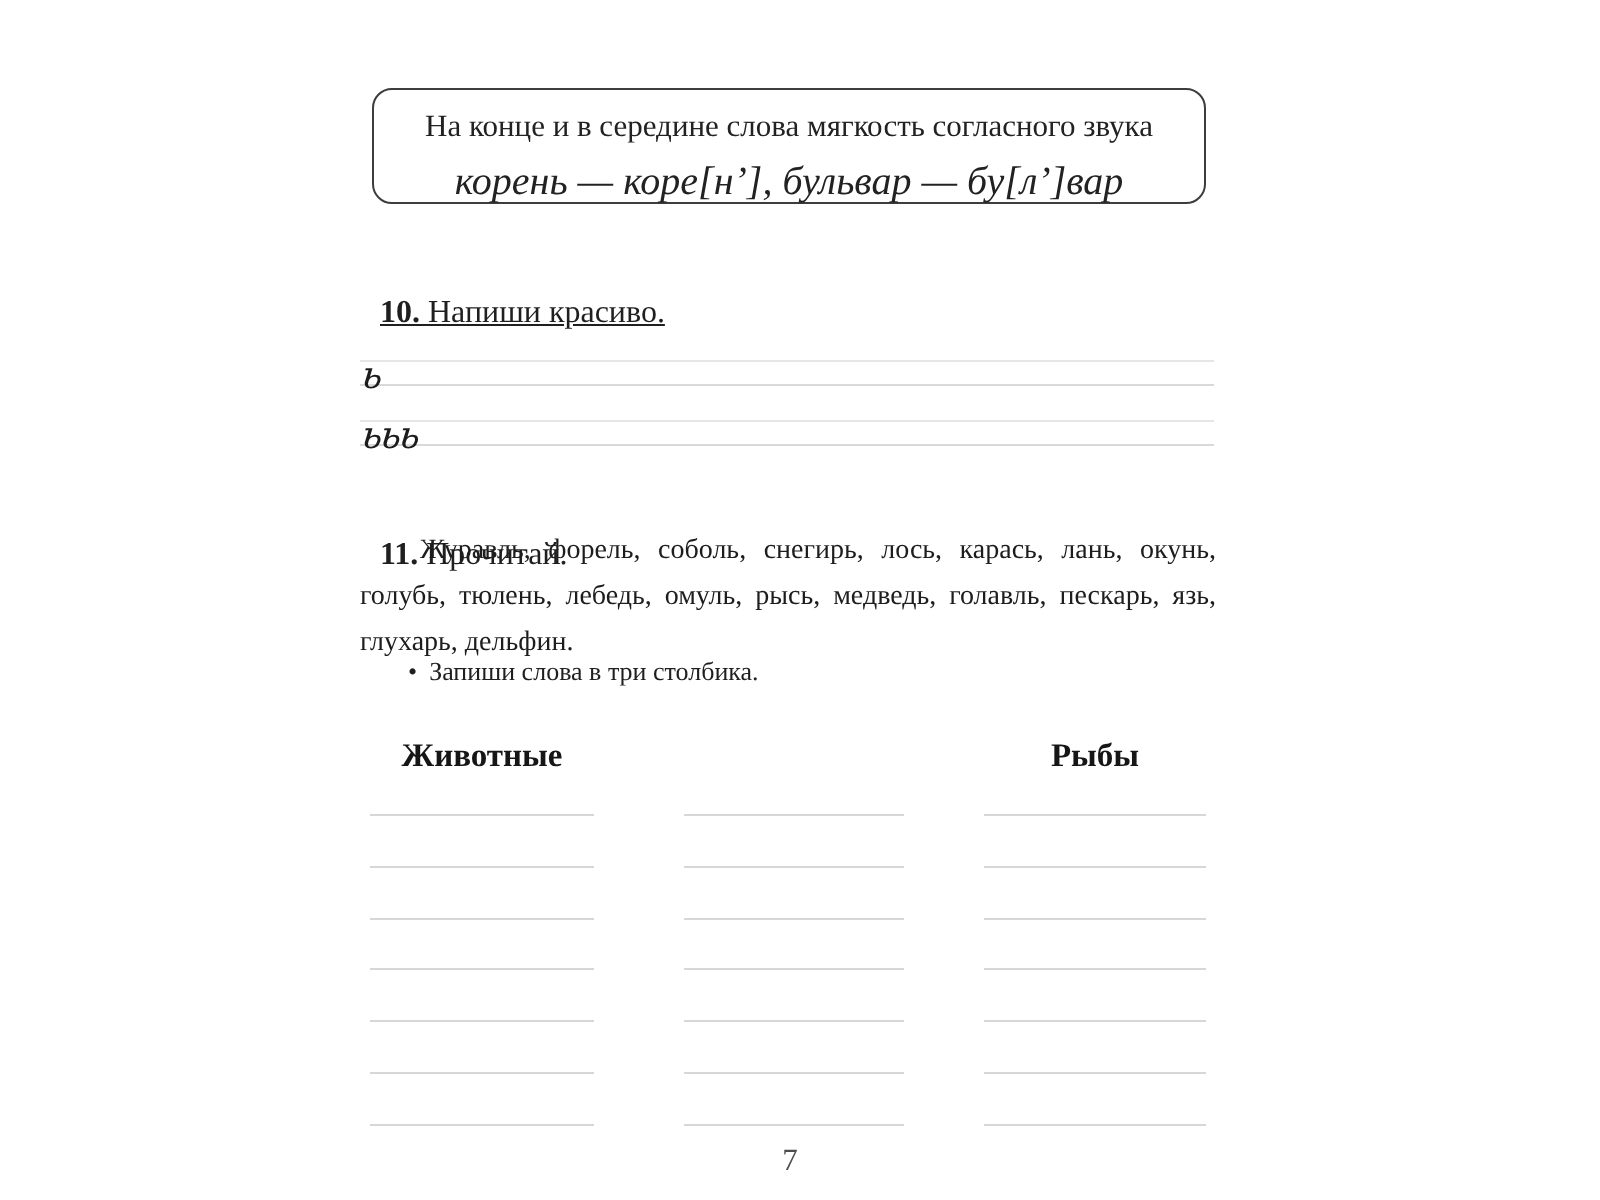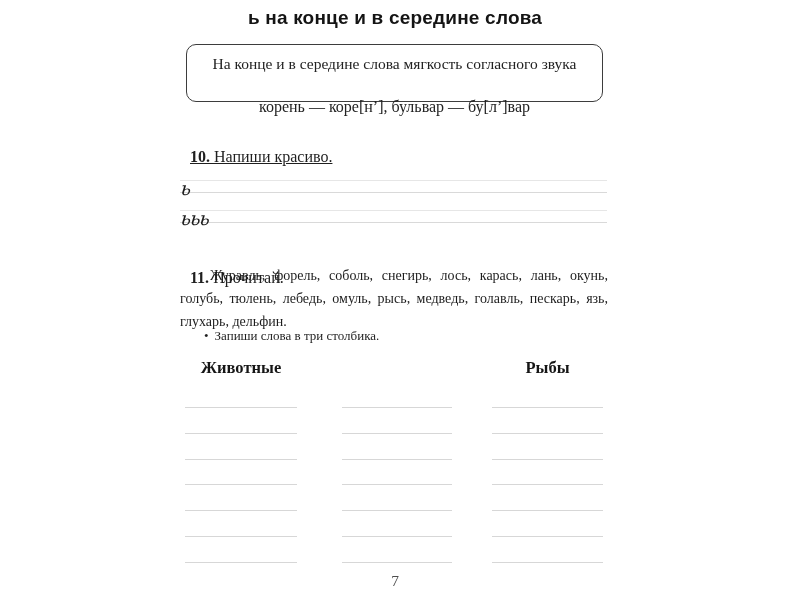--- a/index.html
+++ b/index.html
@@ -14,62 +14,61 @@
     letter-spacing:0.2px;color:#141414;
   }
   
   .rule-box{
     position:absolute;left:186px;top:44px;width:417px;height:58px;
     border:1.6px solid #3d3d3d;border-radius:10px;box-sizing:border-box;
     text-align:center;padding-top:9px;
   }
   .rule-box .rline{font-size:15.5px;line-height:20px;color:#222;}
   .rule-box .bold{font-weight:bold;}
-  .rule-box .example{font-size:16px;margin-top:24px;color:#222;}
+  .rule-box .example{font-size:20px;font-style:italic;margin-top:6px;color:#222;}
   
   .ex-label{position:absolute;left:190px;font-size:16px;color:#1f1f1f;}
   .ex-label .num{font-weight:bold;}
   
   .trace-row{position:absolute;left:180px;width:427px;height:13px;
     border-top:1px solid #e6e6e6;border-bottom:1px solid #d9d9d9;box-sizing:border-box;}
   .trace-letters{
     position:absolute;left:181px;font-style:italic;font-family:"DejaVu Serif",serif;
     font-size:19px;line-height:19px;color:#1c1c1c;letter-spacing:-1px;
     transform:skewX(-6deg);
   }
   
   .words-para{
     position:absolute;left:180px;top:264px;width:428px;
     font-size:14px;line-height:23px;text-align:justify;text-indent:30px;color:#1d1d1d;
   }
   
   .bullet-row{position:absolute;left:204px;top:328px;font-size:13px;color:#1f1f1f;}
   .bullet-row .dot{margin-right:6px;}
   
-  .col-header{position:absolute;top:358px;font-weight:bold;font-size:16.5px;
+  .col-header{position:absolute;top:368px;font-weight:bold;font-size:16.5px;
     text-align:center;color:#161616;}
   .col-header.c0{left:185px;width:112px;}
   .col-header.c1{left:342px;width:110px;}
   .col-header.c2{left:492px;width:111px;}
   
   .col-lines{position:absolute;top:407px;}
   .col-lines.c0{left:185px;width:112px;}
   .col-lines.c1{left:342px;width:110px;}
   .col-lines.c2{left:492px;width:111px;}
   .wline{height:0;border-bottom:1.2px solid #d7d7d7;margin-bottom:24.8px;}
   
   .page-num{position:absolute;left:0;top:572px;width:790px;text-align:center;
     font-size:15.5px;color:#4d4d4d;}
 </style>
 </head>
 <body>
 
 <div id="page">
 
-  <div class="title">ь на конце и в середине слова</div>
 
   <div class="rule-box">
     <div class="rline">На конце и в середине слова мягкость согласного звука</div>
     <div class="example">корень — коре[н’], бульвар — бу[л’]вар</div>
   </div>
 
   <div class="ex-label" style="top:148px;text-decoration:underline;">
     <span class="num">10.</span><span> Напиши красиво.</span>
   </div>
 

